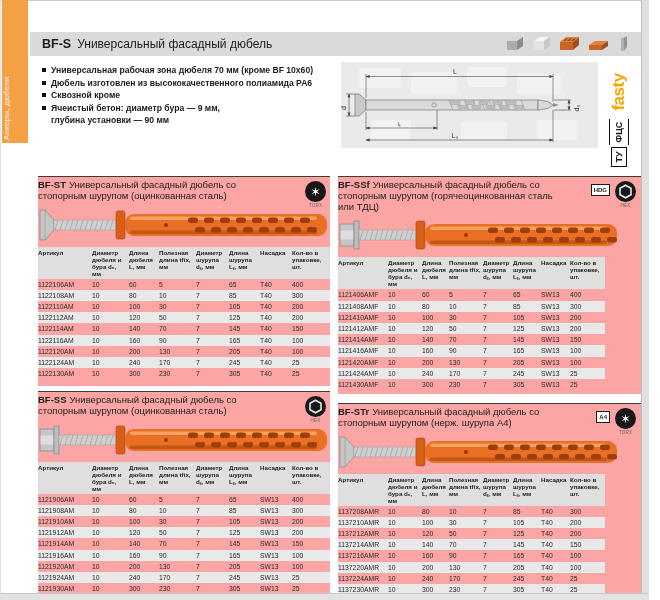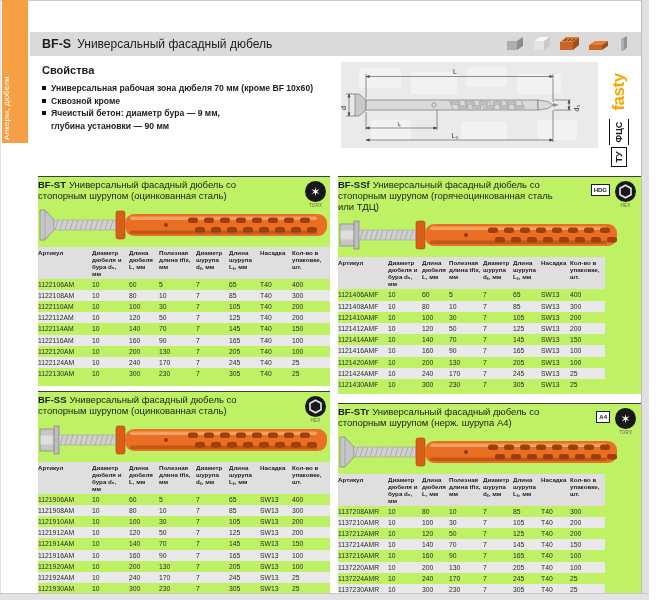--- a/index.html
+++ b/index.html
@@ -34,21 +34,21 @@
   .drawing{position:absolute;left:341px;top:62px;width:257px;height:86px;}
   .drawing svg{display:block;}
 
   
   .cert{position:absolute;display:flex;align-items:center;justify-content:center;transform:rotate(-90deg);transform-origin:center;}
   .cert-fasty{left:590px;top:80px;width:58px;height:24px;color:#F7A600;font-weight:bold;font-size:17px;letter-spacing:-0.5px;}
   .cert-fcs{left:606px;top:122px;width:26px;height:18px;font-weight:bold;font-size:9px;border-top:1.5px solid #111;border-bottom:1.5px solid #111;}
   .cert-tu{left:609px;top:149px;width:20px;height:16px;font-weight:bold;font-size:9px;border:1.5px solid #111;box-sizing:border-box;}
 
   
-  .section{position:absolute;border-top:1px solid #3c3c3c;padding-top:3px;box-sizing:border-box;background:#bef264;}
+  .section{position:absolute;border-top:1px solid #3c3c3c;padding-top:3px;box-sizing:border-box;background:#fca5a5;}
   #sec0{left:38px;top:176px;width:292px;height:210px;}
   #sec1{left:338px;top:176px;width:314px;height:218px;}
   #sec2{left:38px;top:391px;width:292px;height:206px;}
   #sec3{left:338px;top:403px;width:314px;height:194px;}
   .sec-head{position:relative;}
   .sec-title{font-size:9.5px;line-height:10.8px;padding-right:55px;}
   #sec1 .sec-title{padding-right:96px;}
   #sec3 .sec-title{padding-right:72px;}
   .sec-title b{margin-right:3px;}
   .sec-icons{position:absolute;top:1px;right:4px;display:flex;gap:5px;align-items:flex-start;}
@@ -112,24 +112,27 @@
         </svg>
       <svg width="14" height="20">
           <polygon points="5,4 9,2 11,2 7,4" fill="#D9D9D9"></polygon>
           <rect x="5" y="4" width="2.5" height="13" fill="#B3B3B3"></rect>
           <polygon points="7.5,4 11,2 11,13 7.5,17" fill="#949494"></polygon>
         </svg>
     </div>
   </div>
 
   <div class="props">
-    <div class="props-title">Свойства</div>
     <div class="prop-item">
         <span class="bullet"></span>
         <span class="prop-text">Универсальная рабочая зона дюбеля 70 мм (кроме BF 10x60)</span>
+      </div>
+    <div class="prop-item">
+        <span class="bullet"></span>
+        <span class="prop-text">Дюбель изготовлен из высококачественного полиамида PA6</span>
       </div>
     <div class="prop-item">
         <span class="bullet"></span>
         <span class="prop-text">Сквозной кроме</span>
       </div>
     <div class="prop-item">
         <span class="bullet"></span>
         <span class="prop-text">Ячеистый бетон: диаметр бура — 9 мм,
 глубина установки — 90 мм</span>
       </div>

